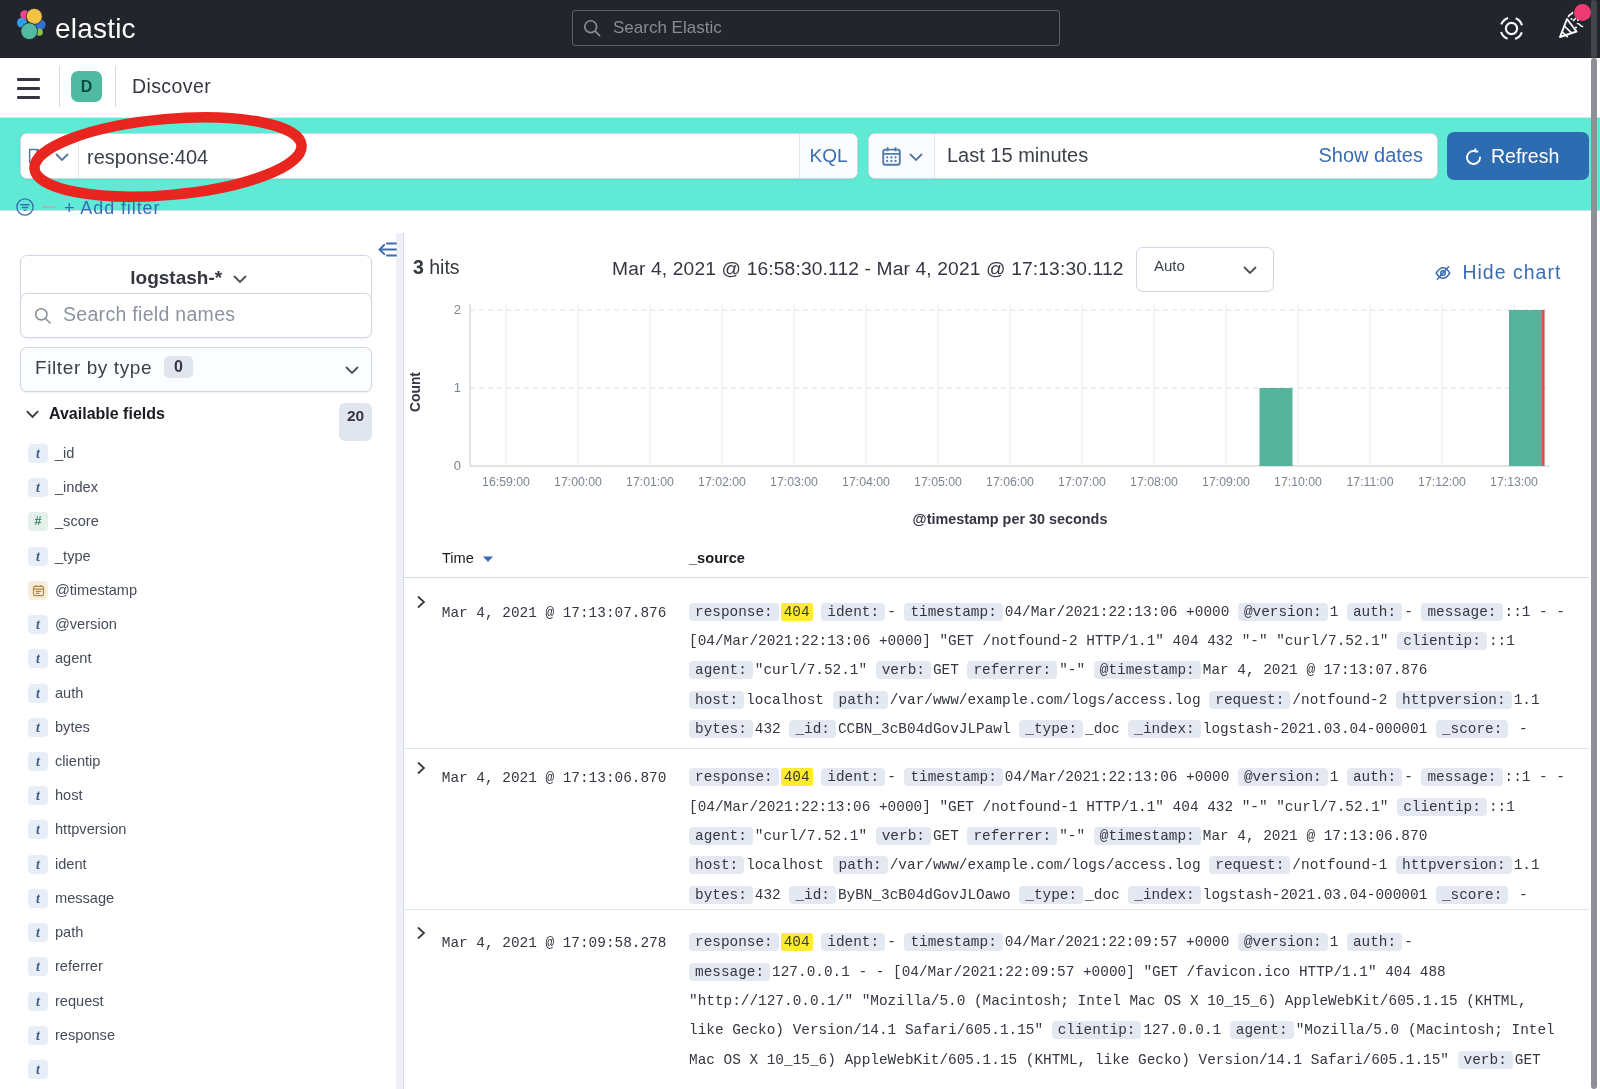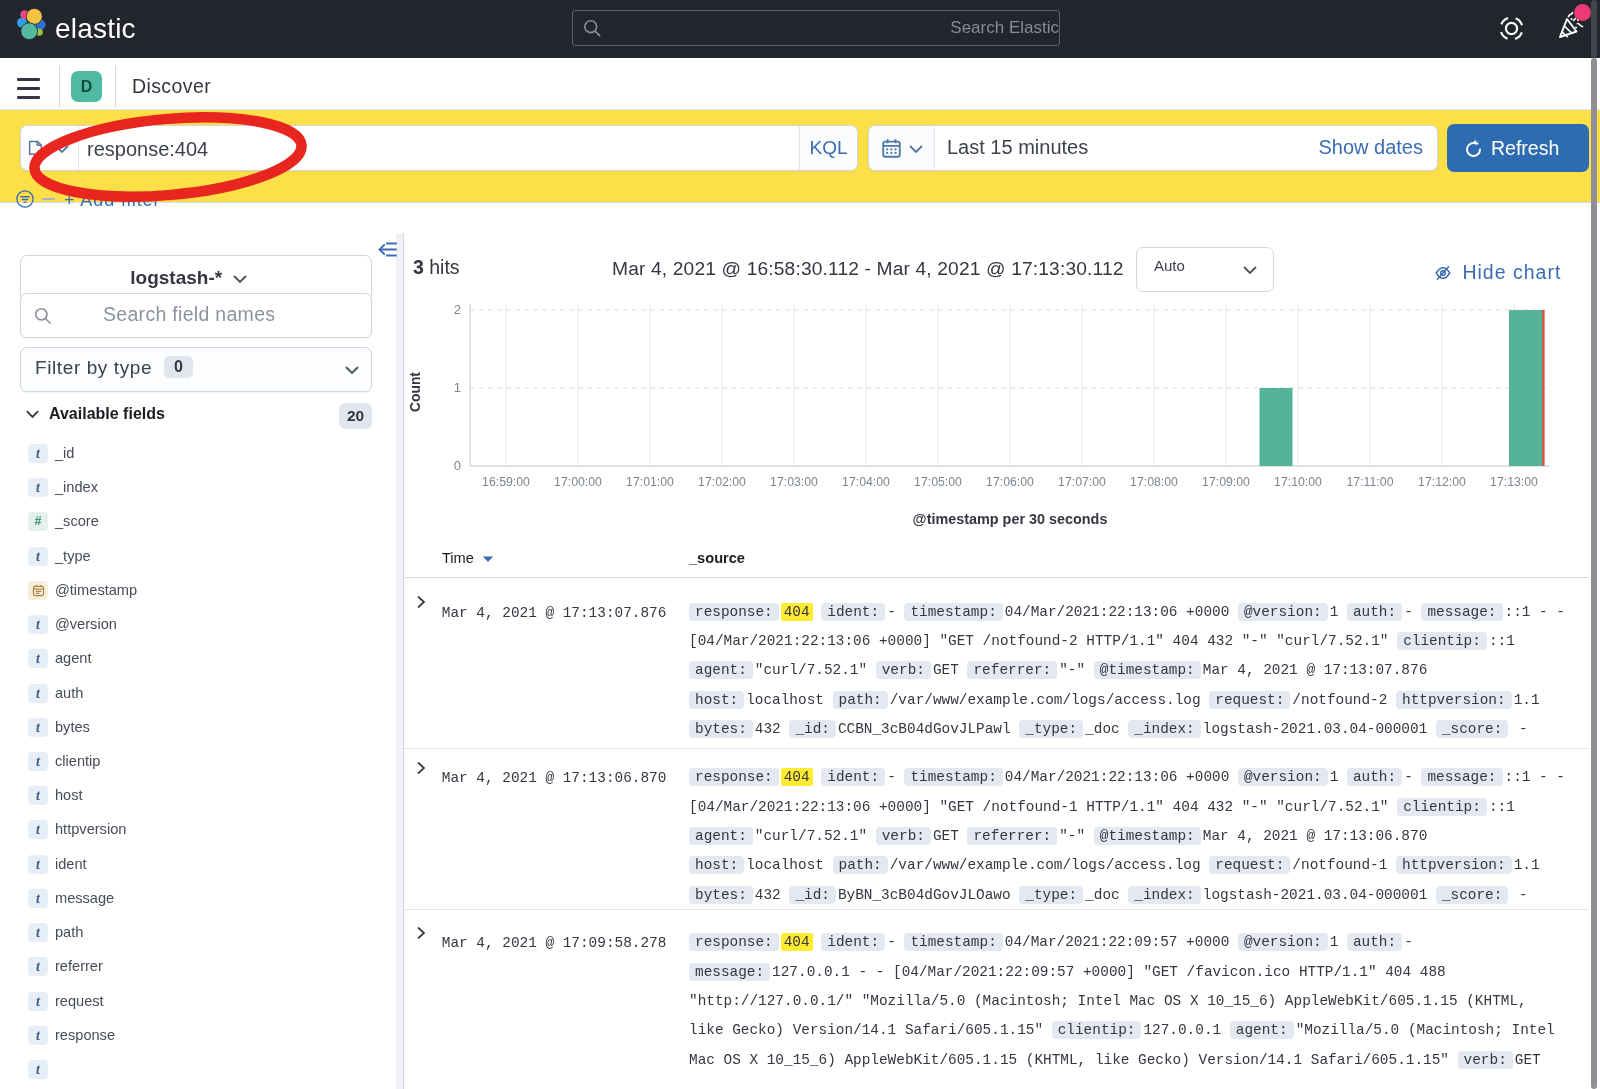--- a/index.html
+++ b/index.html
@@ -4,31 +4,31 @@
 <style>
   * { margin:0; padding:0; box-sizing:border-box; }
   html,body { width:1600px; height:1089px; overflow:hidden; background:#fff;
     font-family:"Liberation Sans", sans-serif; }
   #page { position:relative; width:1600px; height:1089px; overflow:hidden; }
   .abs { position:absolute; }
   .mono { font-family:"Liberation Mono", monospace;margin-top:8px; }
   
   #topbar { left:0; top:0; width:1600px; height:58px; background:#23252c; }
   #tb-search { left:572px; top:10px; width:488px; height:36px; border:1px solid #5c606b;
-    border-radius:3px; color:#878c96; font-size:17px; line-height:34px;text-align:right; }
+    border-radius:3px; color:#878c96; font-size:17px; line-height:34px; }
   
   #toolbar { left:0; top:58px; width:1600px; height:57px; }
   .vsep { position:absolute; width:1px; background:#d3dae6; }
   #crumb-d { left:71px; top:71px; width:31px; height:31px; border-radius:7px; background:#50b9a2;
     color:#0d4a3f; font-weight:bold; font-size:16px; text-align:center; line-height:31px; }
   #discover { left:132px; top:75px; font-size:19.5px; letter-spacing:0.4px; color:#343741; }
   #topnav { right:23px; top:76px; font-size:18px; }
   #topnav span { margin-left:28px; letter-spacing:1.5px; color:#3a6cb3; }
   
-  #band { left:0; top:109px; width:1600px; height:94px; background:#fde047;
+  #band { left:0; top:117px; width:1600px; height:94px; background:#5eead4;
     border-top:1px solid #e0e4ec; border-bottom:1px solid #d3dae6; }
   .formbox { position:absolute; background:#fff; border:1px solid #cfd6e2; border-radius:7px;
     box-shadow:0 1px 2px rgba(120,130,150,0.12); }
   #qbox { left:20px; top:15px; width:838px; height:46px; }
   #qseg { position:absolute; left:0; top:0; width:58px; height:44px; border-right:1px solid #e2e7ef; }
   #qtext { position:absolute; left:66px; top:12px; font-size:20px; color:#3c414c; }
   #kql { position:absolute; right:0; top:0; width:58px; height:44px; border-left:1px solid #e2e7ef;
     color:#3a6cb3; font-size:19px; text-align:center; line-height:44px; border-radius:0 7px 7px 0;
     background:#fbfcfe; }
   #dbox { left:868px; top:15px; width:570px; height:46px; }
@@ -155,34 +155,34 @@
       <g stroke="#3a6cb3" stroke-width="1.5" fill="none">
         <path d="M7 3.5 H15 M7 12.5 H15 M2 8 H15"></path>
         <path d="M5.5 4.5 L2 8 L5.5 11.5" stroke-linecap="round"></path>
       </g>
     </svg>
     <div class="formbox" style="left:20px; top:60px; width:352px; height:45px;">
       <svg class="abs" style="left:13px; top:13px;" width="18" height="18" viewBox="0 0 16 16">
           <circle cx="6.5" cy="6.5" r="5" fill="none" stroke="#878c98" stroke-width="1.4"></circle>
           <path d="M10.2 10.2 L14.2 14.2" stroke="#878c98" stroke-width="1.4" stroke-linecap="round"></path>
         </svg>
-      <span style="position:absolute; left:42px; top:9px; font-size:19.5px; letter-spacing:0.3px; color:#8b92a0;margin-left:40px;">Search field names</span>
+      <span style="position:absolute; left:42px; top:9px; font-size:19.5px; letter-spacing:0.3px; color:#8b92a0;">Search field names</span>
     </div>
     <div class="formbox" style="left:20px; top:114px; width:352px; height:45px; background:#fcfdfe;">
       <span style="position:absolute; left:14px; top:9px; font-size:19px; letter-spacing:0.6px; color:#3c414c;">Filter by type</span>
       <span style="position:absolute; left:143px; top:8px; background:#e1e6ee; border-radius:5px; padding:2px 10px; font-size:16px; font-weight:bold; color:#343741;">0</span>
       <svg style="position:absolute; right:12px; top:18px;" width="14" height="9" viewBox="0 0 14 9">
           <path d="M1.5 1.5 L7 7 L12.5 1.5" fill="none" stroke="#4b5058" stroke-width="1.8" stroke-linecap="round"></path>
         </svg>
     </div>
     <svg class="abs" style="left:26px; top:177px;" width="13" height="9" viewBox="0 0 14 9">
         <path d="M1.5 1.5 L7 7 L12.5 1.5" fill="none" stroke="#343741" stroke-width="2" stroke-linecap="round"></path>
       </svg>
     <div class="abs" style="left:49px; top:172px; font-size:16px; font-weight:bold; color:#1a1c21;">Available fields</div>
-    <div class="abs" style="left:339px; top:170px; width:33px; height:26px; background:#e1e6ee; border-radius:6px; font-size:15.5px; font-weight:bold; color:#343741; text-align:center; line-height:25px;">20</div>
+    <div class="abs" style="left:339px; top:170px; width:33px; height:38px; background:#e1e6ee; border-radius:6px; font-size:15.5px; font-weight:bold; color:#343741; text-align:center; line-height:25px;">20</div>
     <div id="fields">
       <div class="frow">
           <span class="tok tok-t" style="top:211.0px;">t</span>
           <span class="fname" style="top:211.0px;">_id</span>
         </div>
       <div class="frow">
           <span class="tok tok-t" style="top:245.2px;">t</span>
           <span class="fname" style="top:245.2px;">_index</span>
         </div>
       <div class="frow">

